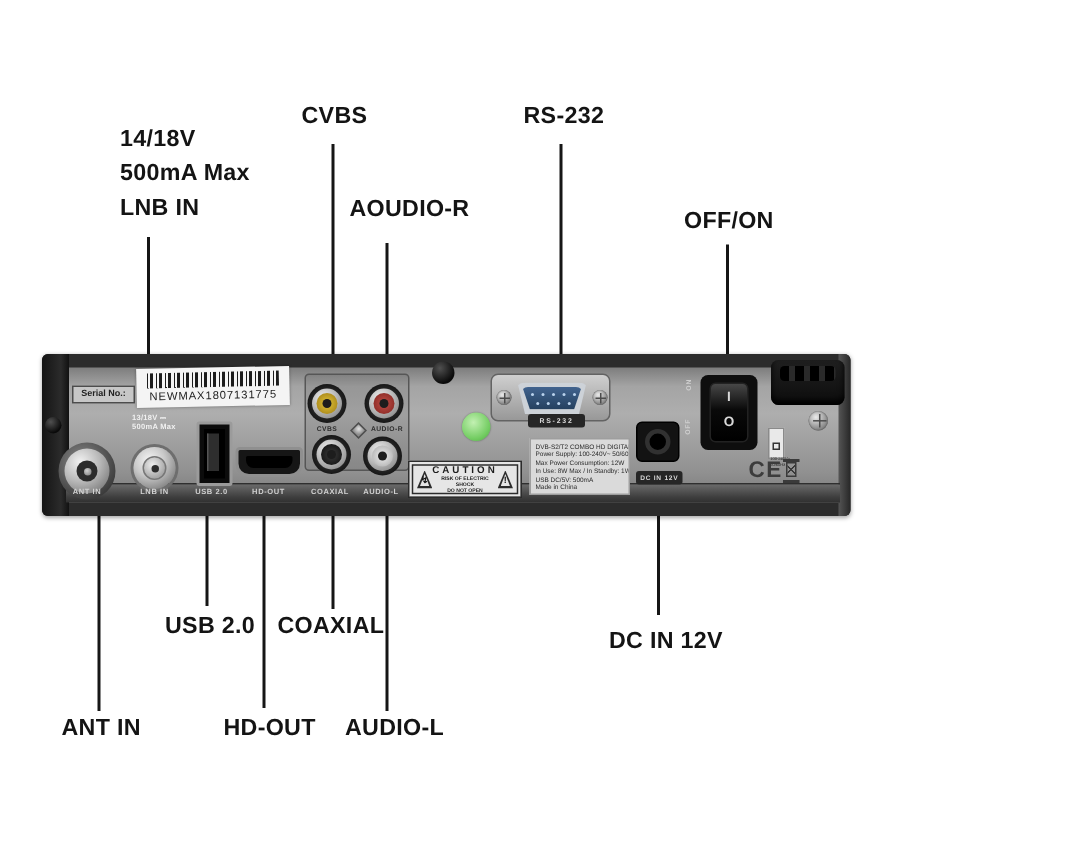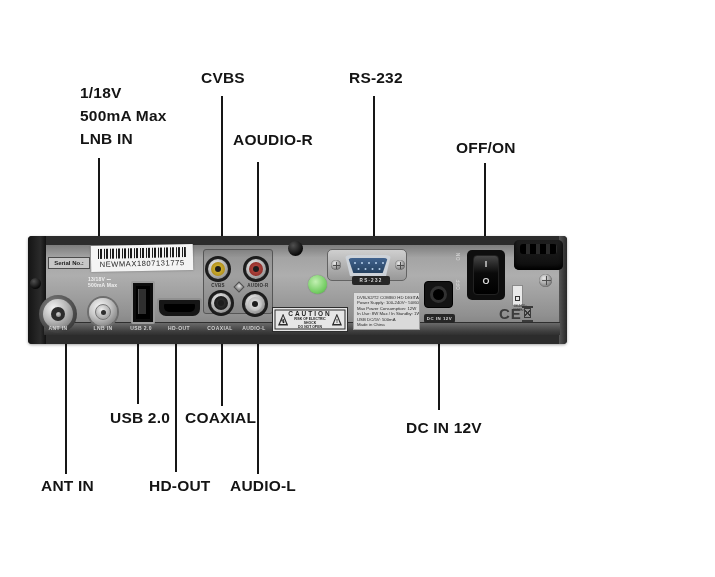--- a/index.html
+++ b/index.html
@@ -245,21 +245,21 @@
   .tr-blob::before {
     content:""; position:absolute; left:6px; top:4px; right:6px; height:10px;
     background:repeating-linear-gradient(90deg,#000 0 6px,#2a2a2a 6px 10px); border-radius:3px;
   }
 </style>
 </head>
 <body>
 
 <div class="stage">
 
-  <div class="callout" style="left:80px;top:84px">1/18V</div>
+  <div class="callout" style="left:80px;top:84px">14/18V</div>
   <div class="callout" style="left:80px;top:107px">500mA Max</div>
   <div class="callout" style="left:80px;top:130px">LNB IN</div>
   <div class="callout" style="left:201px;top:69px">CVBS</div>
   <div class="callout" style="left:233px;top:131px">AOUDIO-R</div>
   <div class="callout" style="left:349px;top:69px">RS-232</div>
   <div class="callout" style="left:456px;top:139px">OFF/ON</div>
 
   <div class="callout" style="left:110px;top:409px">USB 2.0</div>
   <div class="callout" style="left:185px;top:409px">COAXIAL</div>
   <div class="callout" style="left:41px;top:477px">ANT IN</div>

